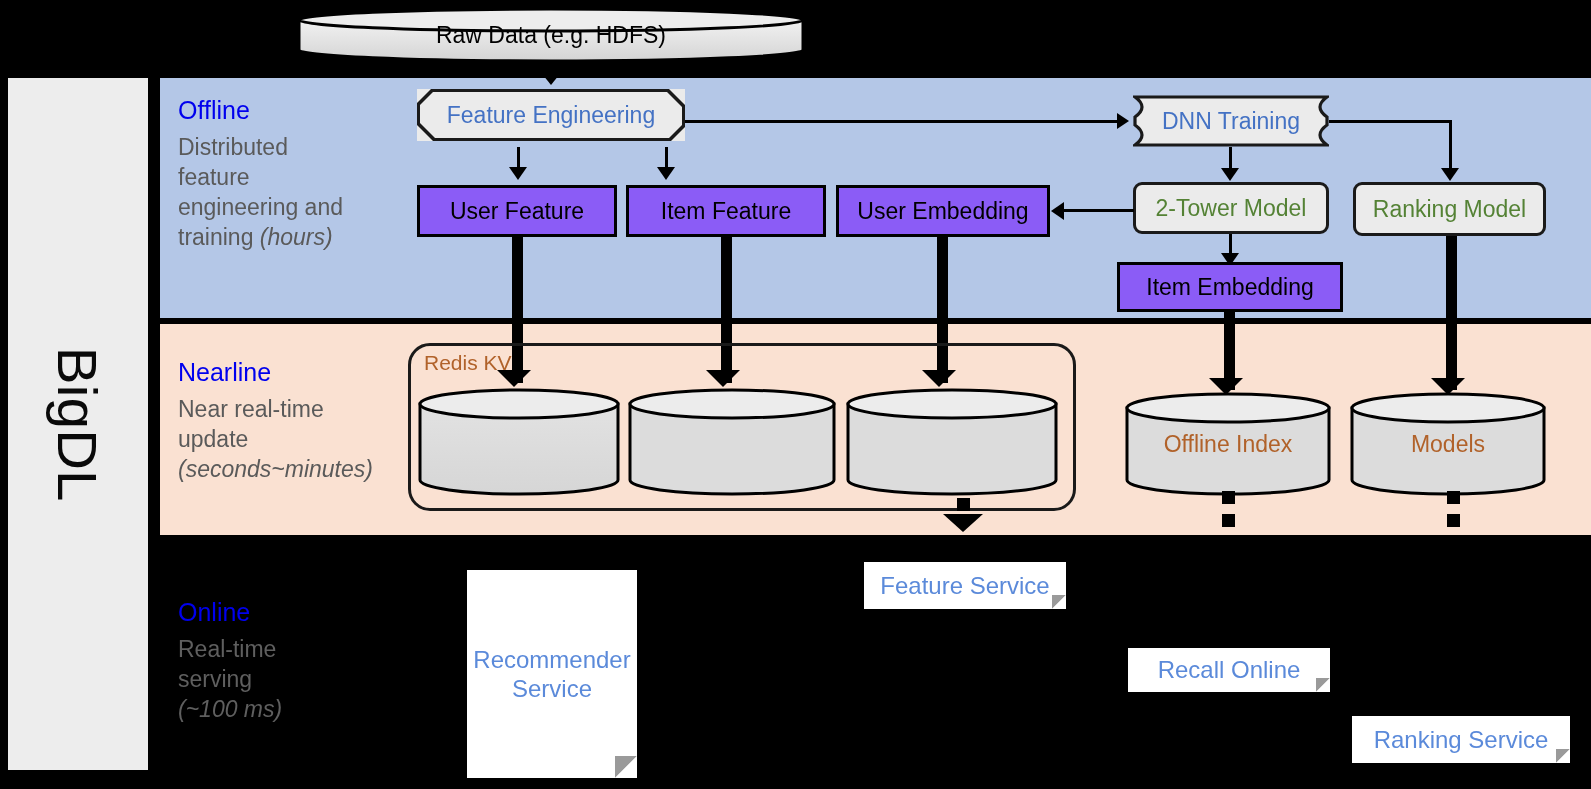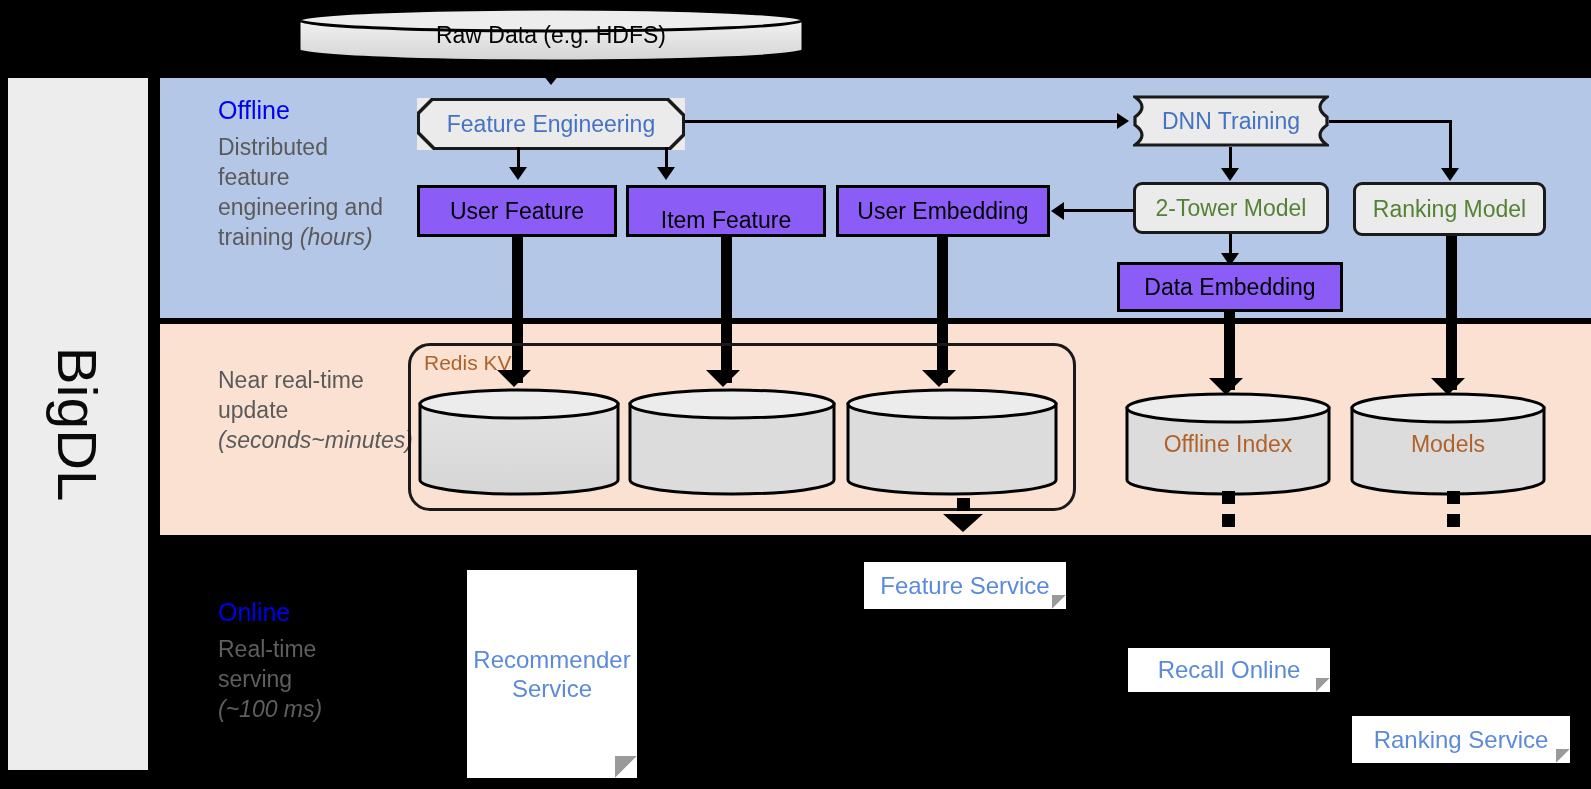--- a/index.html
+++ b/index.html
@@ -16,21 +16,21 @@
   #sidebar .vtext span{
     transform:rotate(90deg);white-space:nowrap;
     font-size:56px;color:#0a0a0a;letter-spacing:.5px;
     font-family:"Liberation Sans",sans-serif;
   }
   #offline-band{left:160px;top:78px;width:1431px;height:240px;background:#b4c7e7;}
   #nearline-band{left:160px;top:324px;width:1431px;height:211px;background:#fae1d2;}
   #online-band{left:160px;top:541px;width:1431px;height:248px;background:#000;}
 
   
-  .stage-label{position:absolute;margin-left:40px;}
+  .stage-label{position:absolute;}
   .stage-title{font-size:25px;color:#0000ee;font-weight:400;letter-spacing:0px;}
   .stage-desc{font-size:23px;color:#5a5a5a;line-height:1.30;margin-top:8px;max-width:230px;}
   .stage-desc i{font-style:italic;}
   #lbl-offline{left:178px;top:96px;}
   #lbl-nearline{left:178px;top:358px;}
   #lbl-online{left:178px;top:598px;}
   #lbl-online .stage-desc{color:#5f5f5f;}
 
   
   .node{position:absolute;box-sizing:border-box;display:flex;align-items:center;justify-content:center;text-align:center;}
@@ -126,20 +126,21 @@
     <div class="stage-title">Offline</div>
     <div class="stage-desc">
       <span>Distributed</span><br>
       <span>feature</span><br>
       <span>engineering and</span><br>
       <span>training </span><i>(hours)</i>
     </div>
   </div>
 
   <div class="stage-label" id="lbl-nearline">
+    <div class="stage-title">Nearline</div>
     <div class="stage-desc">
       <span>Near real-time</span><br>
       <span>update</span><br>
       <i>(seconds~minutes)</i>
     </div>
   </div>
 
   <div class="stage-label" id="lbl-online">
     <div class="stage-title">Online</div>
     <div class="stage-desc">
@@ -161,21 +162,21 @@
       <ellipse cx="255" cy="14" rx="252" ry="11" fill="#ededed" stroke="#000" stroke-width="3"></ellipse>
     </svg>
     <div class="cap">
       <span style="color:#000;">Raw Data (e.g. HDFS)</span>
     </div>
   </div>
 
   <div class="ln v" style="left:551px;top:62px;height:18px;"></div>
   <div class="ahead down med" style="left:539px;top:70px;"></div>
 
-  <div class="node cut-box" style="left:417px;top:98px;width:268px;height:52px;">
+  <div class="node cut-box" style="left:417px;top:89px;width:268px;height:52px;">
     <div class="inner"></div>
     <div class="face"></div>
     <div class="txt">Feature Engineering</div>
   </div>
 
   <div class="node card-box" style="left:1133px;top:95px;width:196px;height:52px;">
     <div class="shape">
       <svg viewBox="0 0 196 52" preserveAspectRatio="none">
         <path d="M2,2 Q16,12 2,22 L2,30 Q16,40 2,50 L194,50 Q180,40 194,30 L194,22 Q180,12 194,2 Z" fill="#ebebeb" stroke="#1a1a1a" stroke-width="3.2"></path>
       </svg>
@@ -194,42 +195,42 @@
   <div class="ln v" style="left:1229px;top:147px;height:28px;"></div>
   <div class="ahead down" style="left:1221px;top:168px;"></div>
 
   <div class="ln h" style="left:1329px;top:120px;width:123px;"></div>
   <div class="ln v" style="left:1449px;top:120px;height:55px;"></div>
   <div class="ahead down" style="left:1441px;top:168px;"></div>
 
   <div class="node gray-box" style="left:417px;top:185px;width:200px;height:52px;">
     <span>User Feature</span>
   </div>
-  <div class="node gray-box" style="left:626px;top:185px;width:200px;height:52px;align-items:flex-end;">
+  <div class="node gray-box" style="left:626px;top:185px;width:200px;height:52px;">
     <span>Item Feature</span>
   </div>
   <div class="node gray-box" style="left:836px;top:185px;width:214px;height:52px;">
     <span>User Embedding</span>
   </div>
 
   <div class="node proc-box green-txt" style="left:1133px;top:182px;width:196px;height:52px;">
     <span>2-Tower Model</span>
   </div>
   <div class="node proc-box green-txt" style="left:1353px;top:182px;width:193px;height:54px;">
     <span>Ranking Model</span>
   </div>
 
   <div class="ln h" style="left:1064px;top:209px;width:70px;"></div>
   <div class="ahead left" style="left:1051px;top:202px;"></div>
 
   <div class="ln v" style="left:1229px;top:234px;height:28px;"></div>
   <div class="ahead down" style="left:1221px;top:253px;"></div>
 
   <div class="node gray-box" style="left:1117px;top:262px;width:226px;height:50px;">
-    <span>Data Embedding</span>
+    <span>Item Embedding</span>
   </div>
 
   <div class="ln thick v" style="left:512px;top:237px;height:146px;"></div>
   <div class="ahead down big" style="left:497px;top:370px;"></div>
 
   <div class="ln thick v" style="left:721px;top:237px;height:146px;"></div>
   <div class="ahead down big" style="left:706px;top:370px;"></div>
 
   <div class="ln thick v" style="left:937px;top:237px;height:146px;"></div>
   <div class="ahead down big" style="left:922px;top:370px;"></div>

